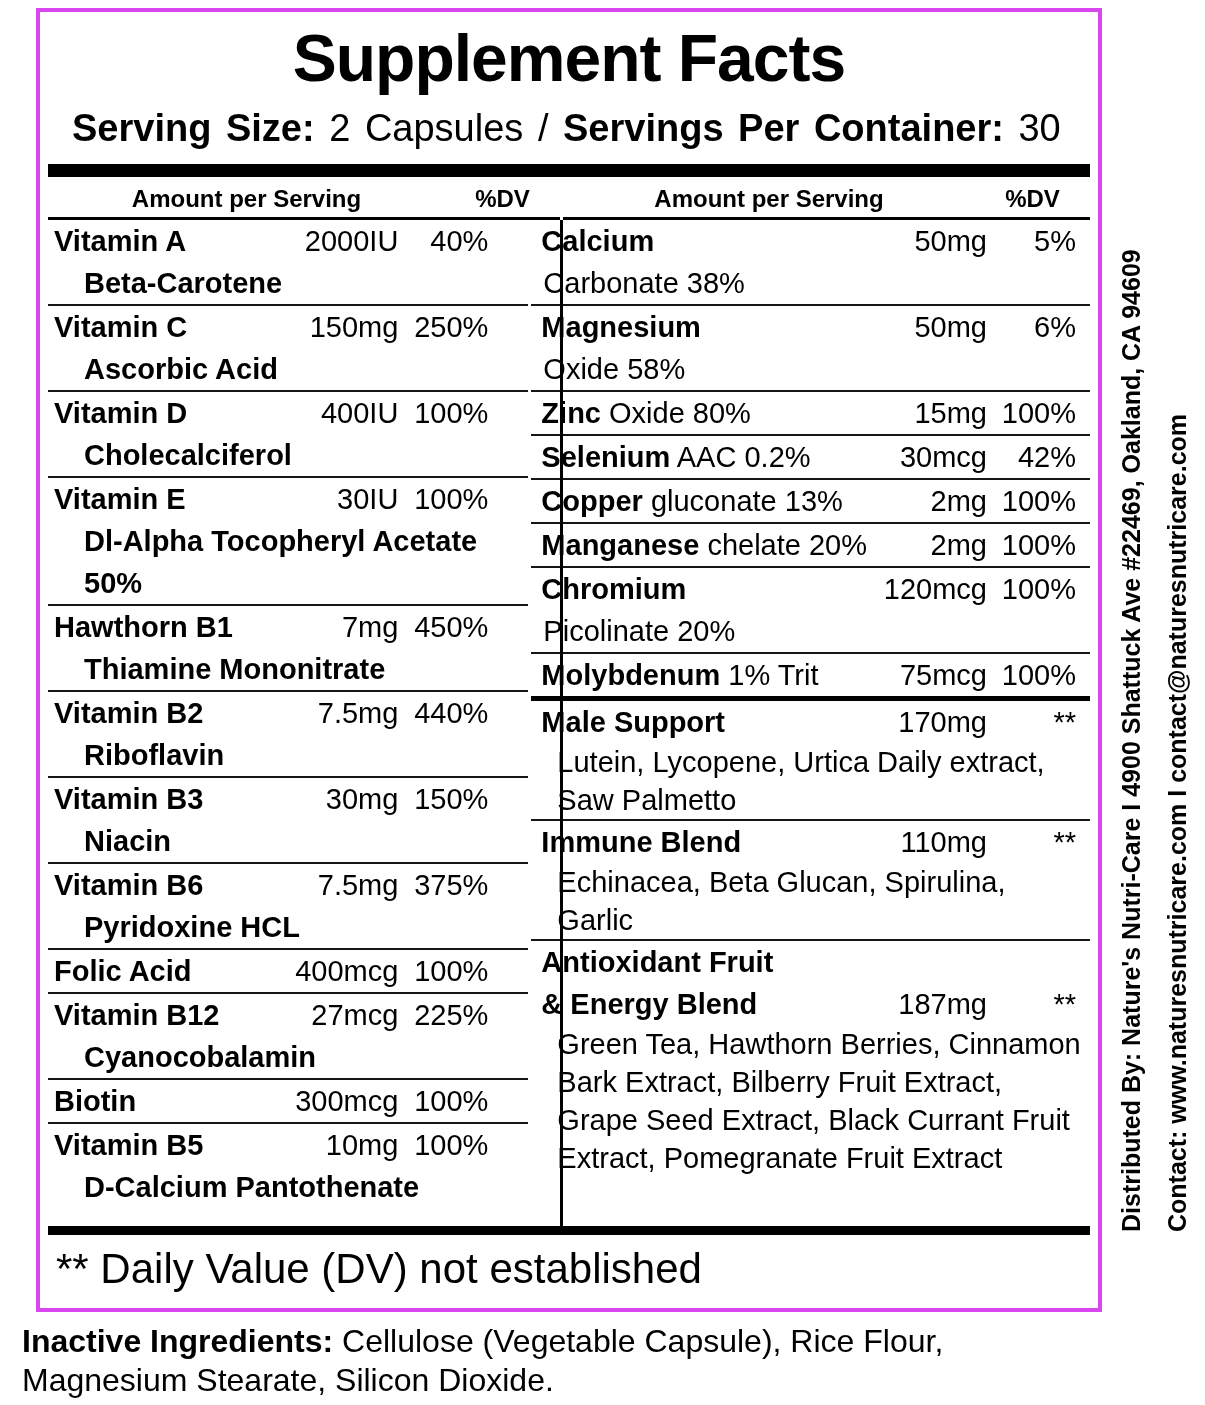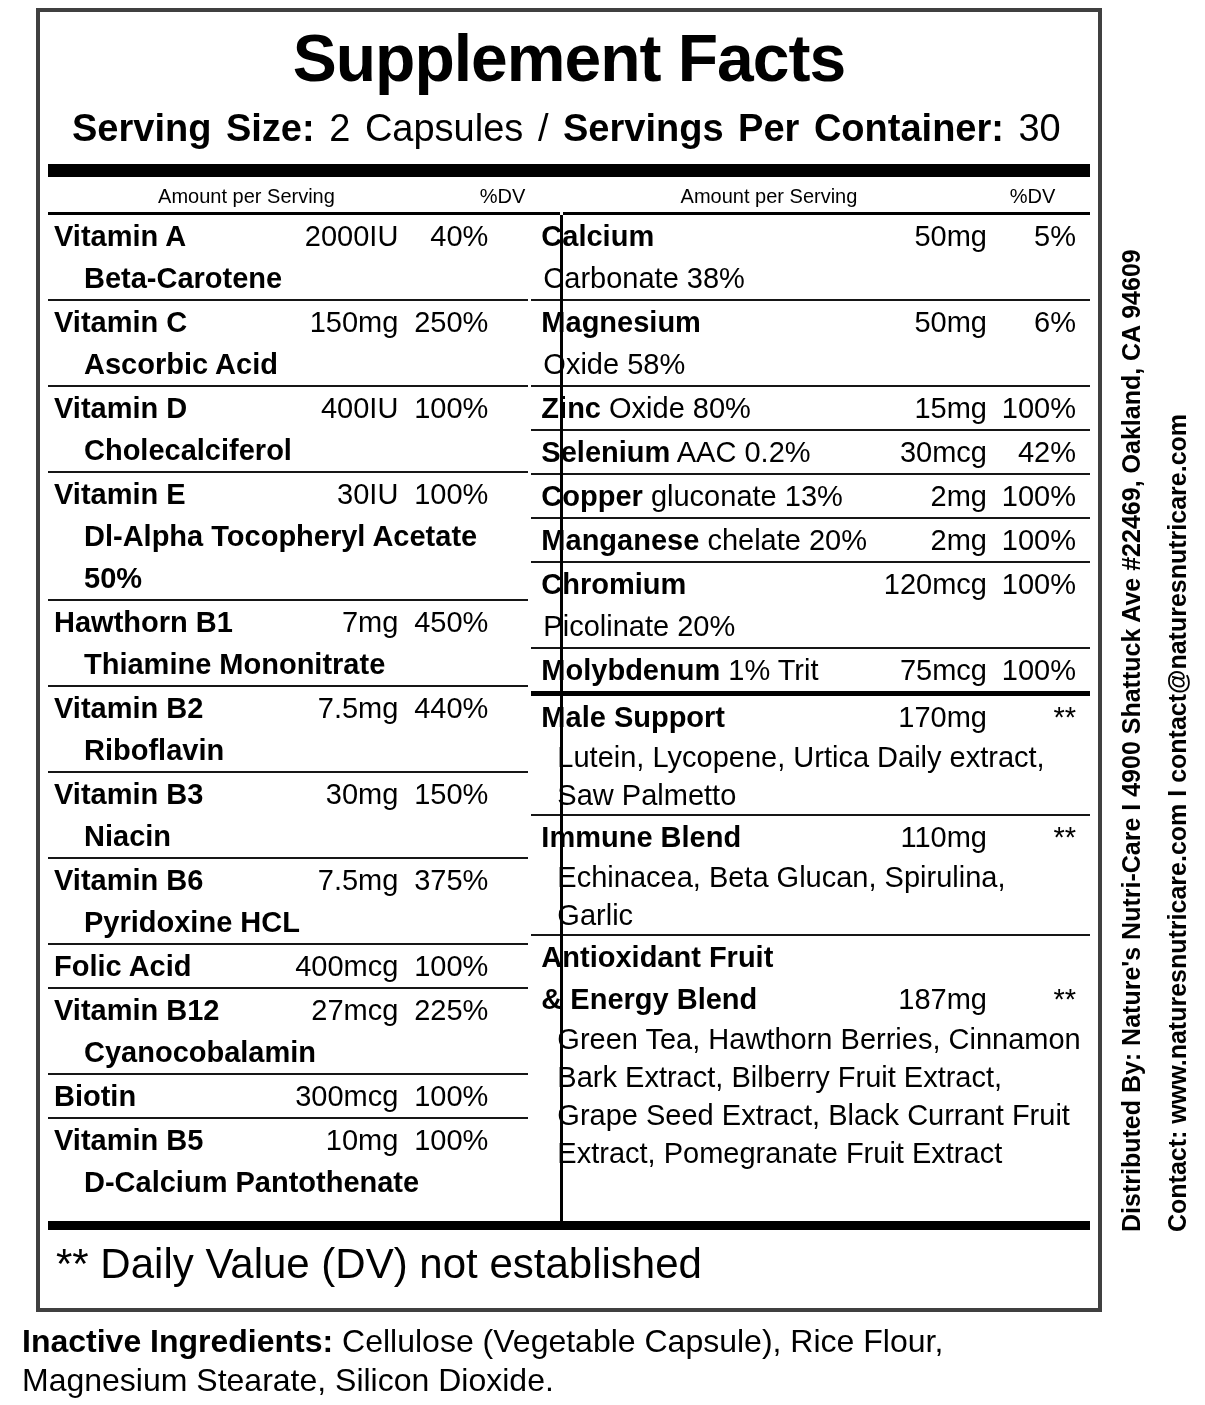--- a/index.html
+++ b/index.html
@@ -6,31 +6,31 @@
   html,body { background:#fff; }
   body {
     width:1205px; height:1405px; position:relative;
     font-family:"Liberation Sans", sans-serif; color:#000;
     overflow:hidden;
   }
   .b { font-weight:700; }
 
   .facts-box {
     position:absolute; left:36px; top:8px; width:1066px; height:1304px;
-    border:4px solid #404040; padding:0 8px; background:#fff;
+    border:4px solid #d946ef; padding:0 8px; background:#fff;
   }
   .title {
     text-align:center; font-size:66px; font-weight:700; letter-spacing:-1px;
     margin-top:12px; line-height:1.05;
   }
   .serving { margin:14px 0 0 24px; font-size:38px; word-spacing:4px; white-space:nowrap; }
   .bar-top { height:13px; background:#000; margin-top:14px; }
   .bar-bottom { height:9px; background:#000; }
 
-  .headers { display:flex; margin-top:8px; font-size:20px; font-weight:400; }
+  .headers { display:flex; margin-top:8px; font-size:24px; font-weight:700; }
   .h-left { width:512px; display:flex; border-bottom:3px solid #000; padding-bottom:4px; }
   .h-right { flex:1; display:flex; border-bottom:3px solid #000; padding-bottom:4px; margin-left:3px; }
   .h-amount { flex:1; text-align:center; }
   .h-dv { width:115px; text-align:center; }
 
   .cols { display:flex; position:relative; min-height:1006px; font-size:29px; }
   .vdivider { position:absolute; left:512px; top:0; bottom:0; width:3px; background:#000; }
   .col-l { width:512px; }
   .col-r { flex:1; margin-left:3px; }
 

